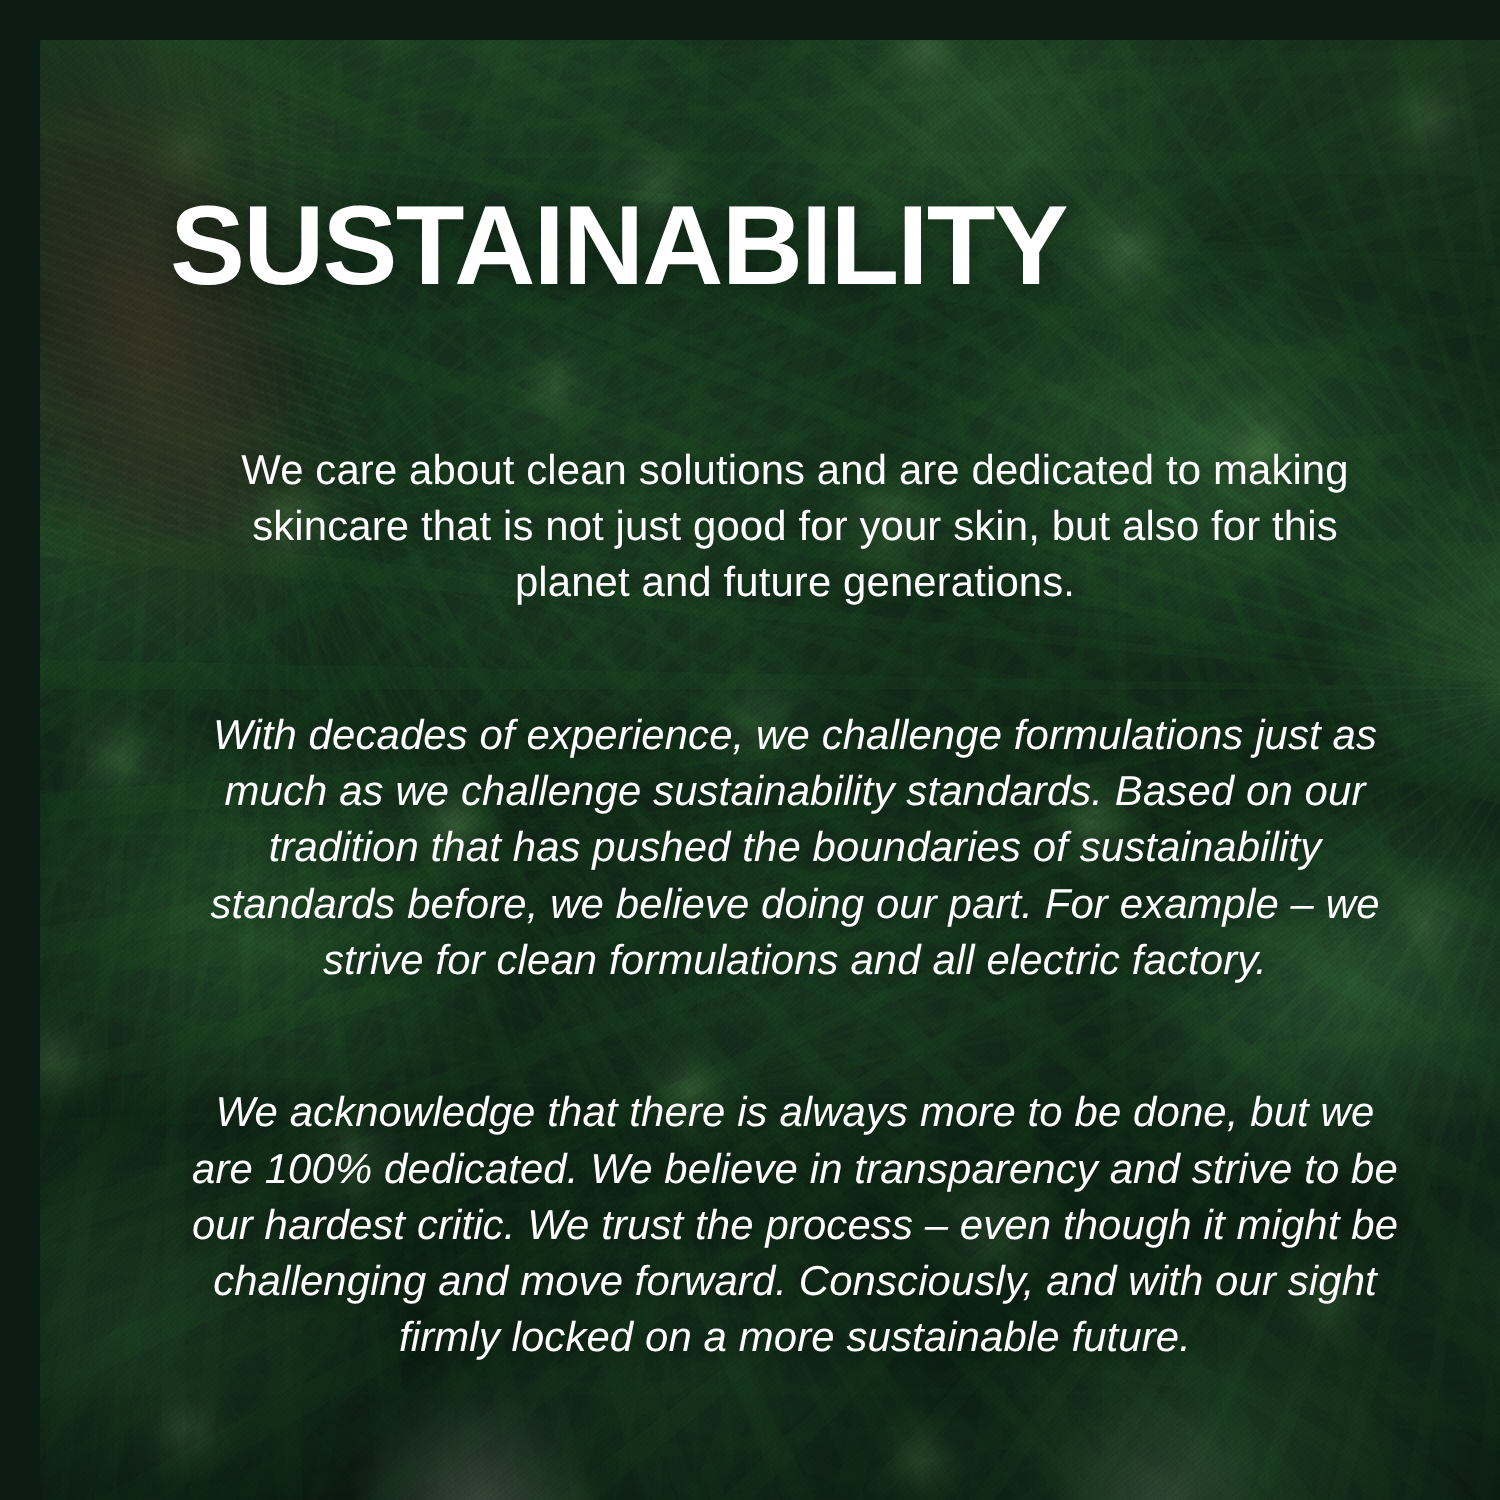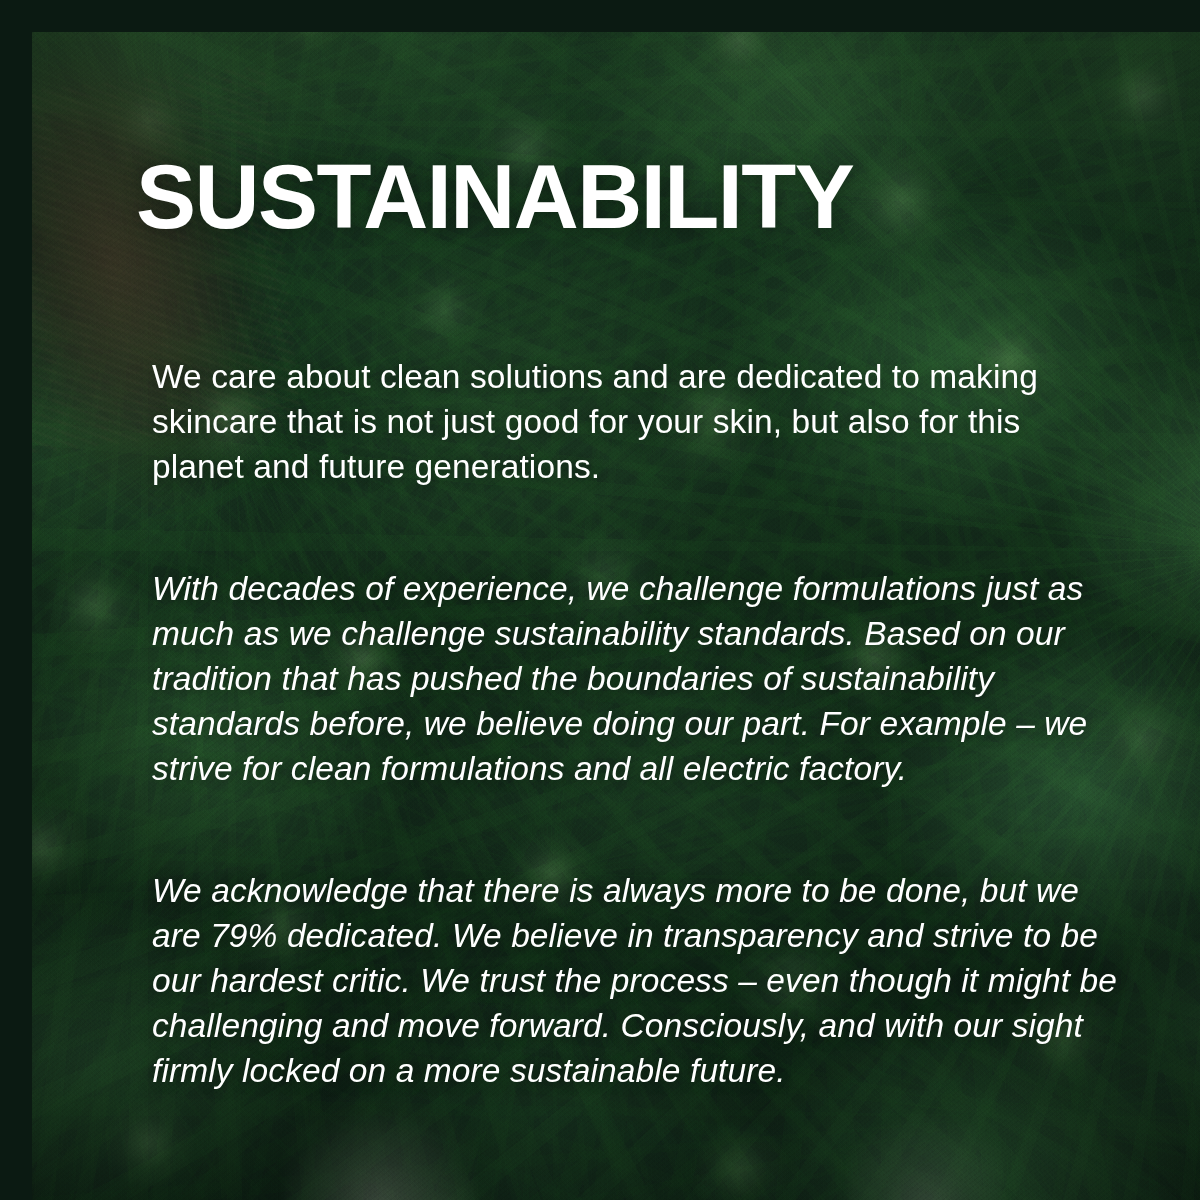--- a/index.html
+++ b/index.html
@@ -200,20 +200,21 @@
     top:290px; left:0;
     width:1032px;
   }
 
   .paragraph{
     font-size:33.5px;
     font-weight:400;
     line-height:45px;
     letter-spacing:.1px;
     text-shadow:0 1px 14px rgba(0,0,0,.42);
+    text-align:center;
   }
   .paragraph + .paragraph{ margin-top:45px;font-style:italic; }
 </style>
 </head>
 <body>
 
 <div class="canvas">
 
   <div class="bg">
     <div class="bg-layer bg-base"></div>
@@ -228,17 +229,17 @@
     <div class="bg-layer bg-vignette"></div>
   </div>
 
   <div class="content">
 
     <h1 class="page-title">SUSTAINABILITY</h1>
 
     <div class="body-copy">
       <p class="paragraph">We care about clean solutions and are dedicated to making skincare that is not just good for your skin, but also for this planet and future generations.</p>
       <p class="paragraph">With decades of experience, we challenge formulations just as much as we challenge sustainability standards. Based on our tradition that has pushed the boundaries of sustainability standards before, we believe doing our part. For example – we strive for clean formulations and all electric factory.</p>
-      <p class="paragraph">We acknowledge that there is always more to be done, but we are 79% dedicated. We believe in transparency and strive to be our hardest critic. We trust the process – even though it might be challenging and move forward. Consciously, and with our sight firmly locked on a more sustainable future.</p>
+      <p class="paragraph">We acknowledge that there is always more to be done, but we are 100% dedicated. We believe in transparency and strive to be our hardest critic. We trust the process – even though it might be challenging and move forward. Consciously, and with our sight firmly locked on a more sustainable future.</p>
     </div>
 
   </div>
 </div>
 
 </body></html>

